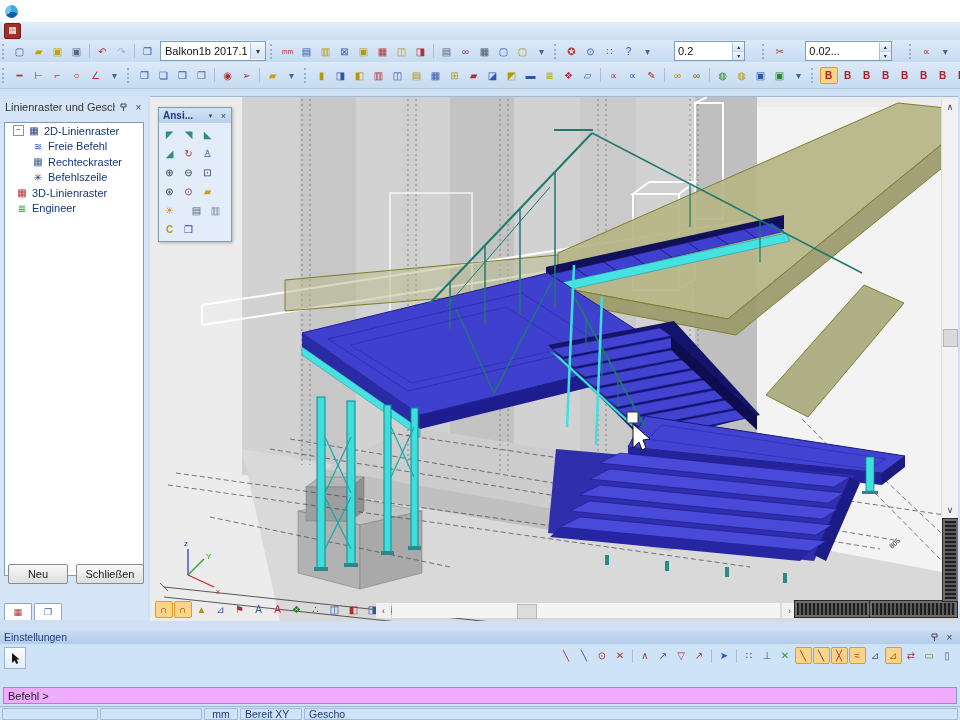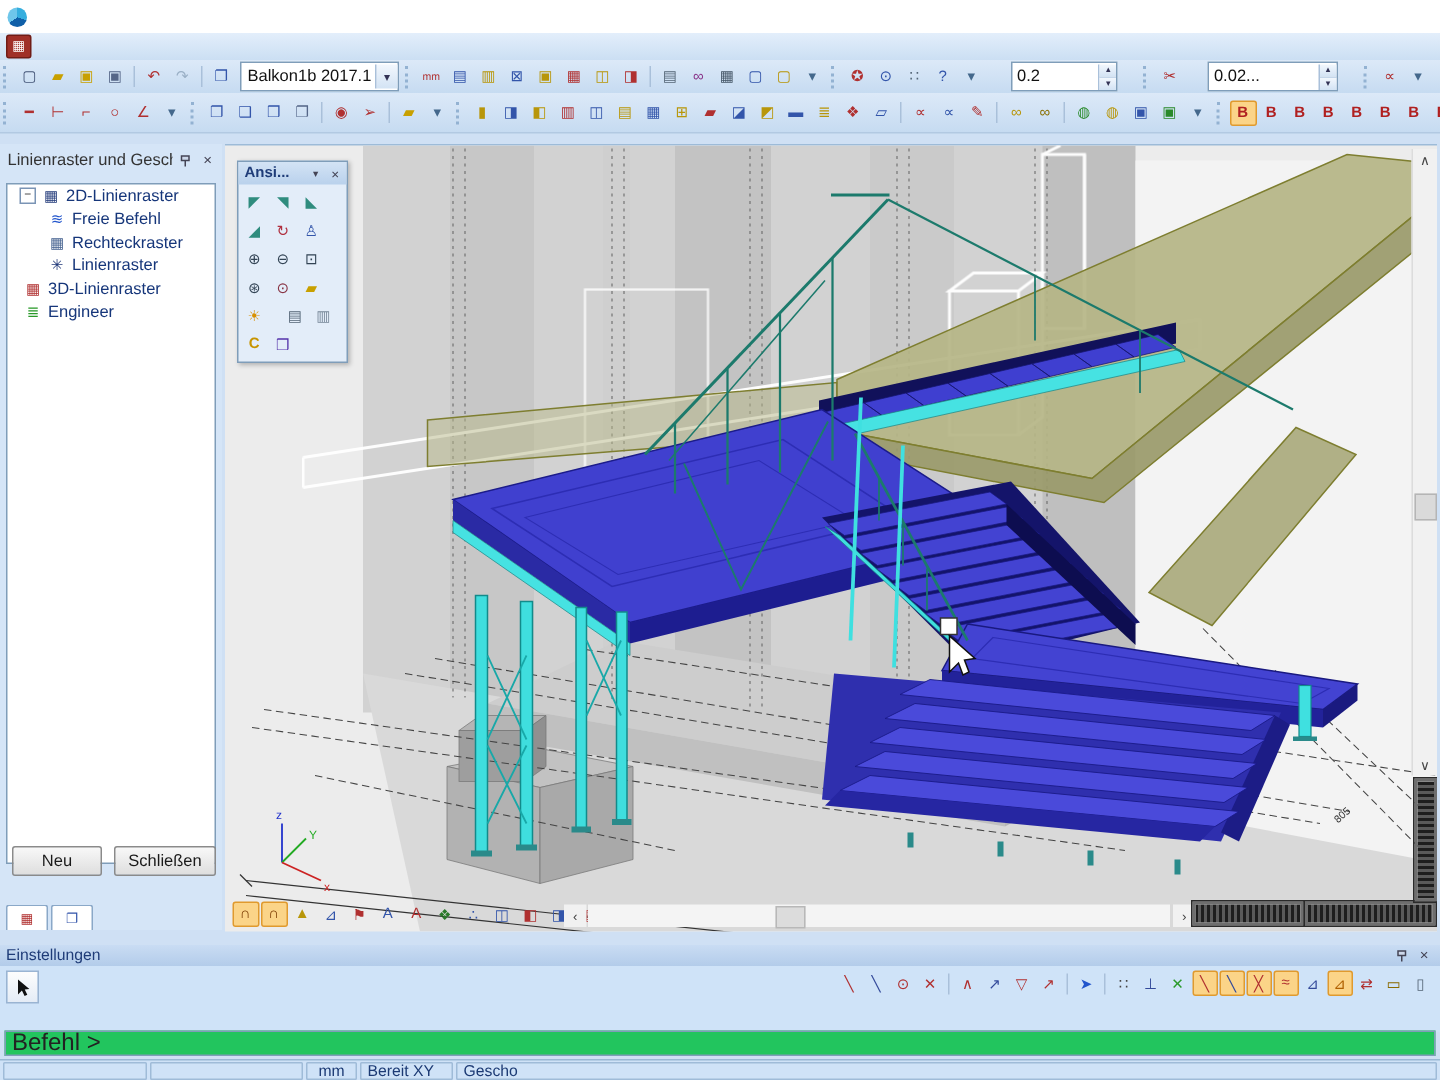--- a/index.html
+++ b/index.html
@@ -96,22 +96,22 @@
 
   
   .cmdpanel{position:absolute;left:0;top:630px;width:960px;height:76px;}
   .cmd-header{height:14px;background:linear-gradient(#c9dcf3,#b3ccea);display:flex;align-items:center;padding:0 4px;}
   .cmd-title{flex:1;font-size:10.5px;color:#1f3c78;}
   .cmd-body{position:relative;height:44px;background:#cfe3f8;}
   .cursor-btn{position:absolute;left:4px;top:3px;width:20px;height:20px;background:linear-gradient(#fdfdfd,#e4ecf6);
     border:1px solid #9ab4d2;display:flex;align-items:center;justify-content:center;}
   .snapbar{position:absolute;right:4px;top:3px;display:flex;align-items:center;}
   .snapbar .icn{width:15px;height:15px;}
-  .cmd-input{position:absolute;left:3px;right:3px;bottom:-16px;height:15px;background:#22c55e;
-    border:1px solid #7f9db9;font-family:"Liberation Sans",sans-serif;font-size:16px;color:#222;padding:0 0 0 4px;}
+  .cmd-input{position:absolute;left:3px;right:3px;bottom:-16px;height:15px;background:#f0abfc;
+    border:1px solid #7f9db9;font-family:"Liberation Sans",sans-serif;font-size:11px;color:#222;padding:0 0 0 4px;}
 
   
   .statusbar{position:absolute;left:0;top:706px;width:960px;height:14px;background:#cfe2f7;
     border-top:1px solid #9ab7d4;display:flex;align-items:stretch;padding-top:1px;box-sizing:border-box;}
   .sfield{border:1px solid #9fbbd8;border-radius:1px;margin-left:2px;font-size:10.5px;color:#1c3a74;
     padding:0 4px;display:flex;align-items:center;}
   .sf1{width:86px;} .sf2{width:92px;} .sf3{width:24px;justify-content:center;} .sf4{width:52px;} .sf5{flex:1;margin-right:2px;}
 </style>
 </head>
 <body>
@@ -275,21 +275,21 @@
           <span>Freie Befehl</span>
         </div>
         <div class="trow" style="padding-left: 20px;">
           <span style="width: 6px; flex: 0 0 auto;"></span>
           <span class="tico" style="color: rgb(68, 97, 143);">▦</span>
           <span>Rechteckraster</span>
         </div>
         <div class="trow" style="padding-left: 20px;">
           <span style="width: 6px; flex: 0 0 auto;"></span>
           <span class="tico" style="color: rgb(34, 58, 122);">✳</span>
-          <span>Linienraster</span>
+          <span>Befehlszeile</span>
         </div>
         <div class="trow" style="padding-left: 4px;">
           <span style="width: 6px; flex: 0 0 auto;"></span>
           <span class="tico" style="color: rgb(176, 48, 48);">▦</span>
           <span>3D-Linienraster</span>
         </div>
         <div class="trow" style="padding-left: 4px;">
           <span style="width: 6px; flex: 0 0 auto;"></span>
           <span class="tico" style="color: rgb(42, 154, 42);">≣</span>
           <span>Engineer</span>

